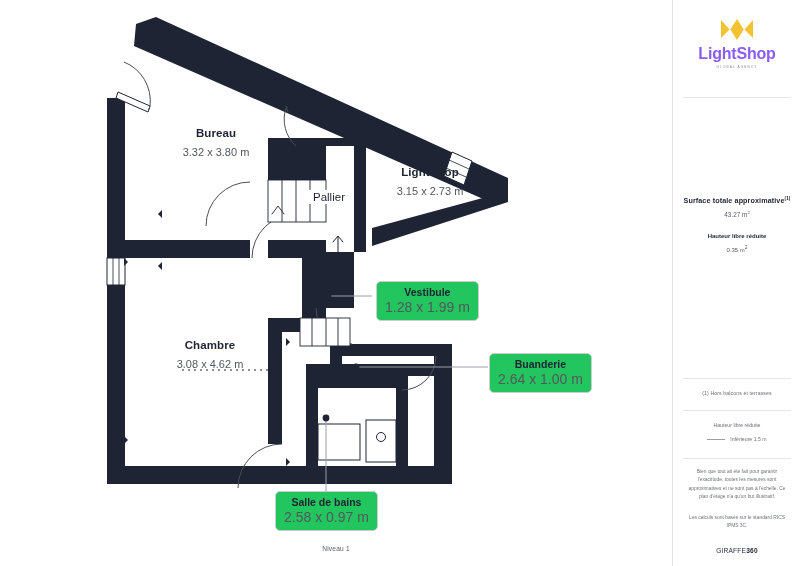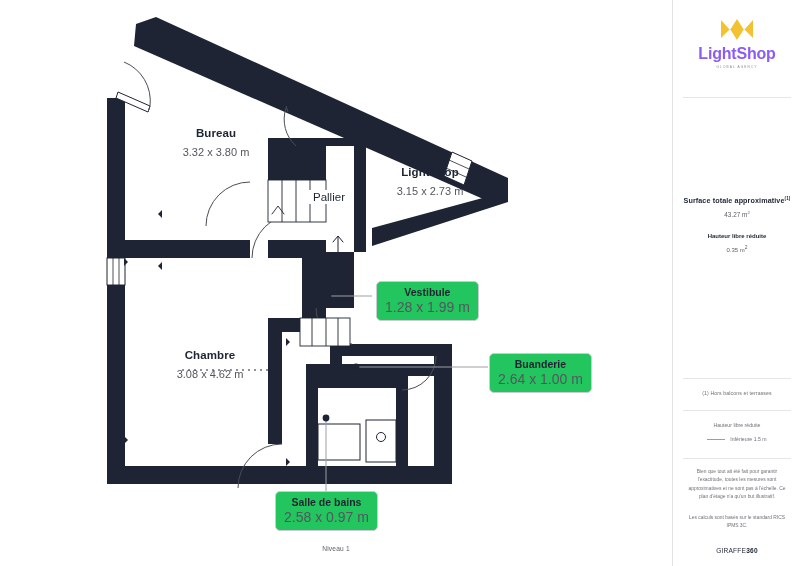--- a/index.html
+++ b/index.html
@@ -203,21 +203,21 @@
 
     <div class="lbl" style="left:366px;top:165px;width:128px;">
       <div class="name">LightShop</div>
       <div class="dim">3.15 x 2.73 m</div>
     </div>
 
     <div class="plainbox" style="left:308px;top:190px;">
       <div class="name">Pallier</div>
     </div>
 
-    <div class="lbl" style="left:146px;top:348px;width:128px;">
+    <div class="lbl" style="left:146px;top:338px;width:128px;">
       <div class="name">Chambre</div>
       <div class="dim">3.08 x 4.62 m</div>
     </div>
 
     <div class="boxlbl" style="left:376px;top:281px;">
       <div class="name">Vestibule</div>
       <div class="dim">1.28 x 1.99 m</div>
     </div>
 
     <div class="boxlbl" style="left:489px;top:353px;">

